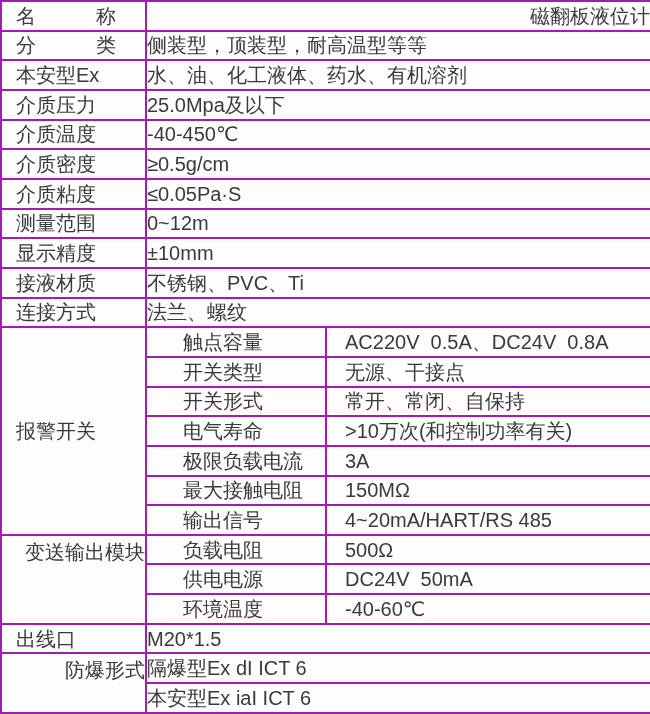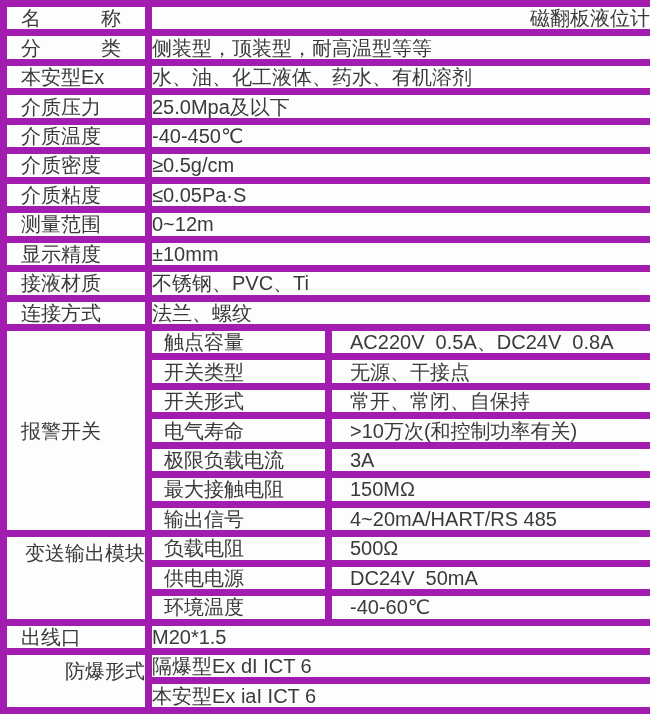--- a/index.html
+++ b/index.html
@@ -15,31 +15,31 @@
     border-collapse: collapse;
     background: #fdfdfd;
     border: 2px solid #5f5f5f;
     font-family: "Liberation Sans", "DejaVu Sans", sans-serif;
     font-size: 20px;
     color: #3a3a3a;
     font-weight: 400;
   }
   .spec-table tr { height: 29px; }
   .spec-table td {
-    border: 7px solid #a21caf;
+    border: 2px solid #a21caf;
     padding: 0;
     vertical-align: middle;
     overflow: hidden;
     white-space: pre;
     line-height: 1.1;
   }
   td.lbl    { padding-left: 14px; }
   td.val    { }
   td.center { text-align: right; padding-left: 0; }
-  td.sublbl { padding-left: 12px; }
+  td.sublbl { padding-left: 36px; }
   td.subval { padding-left: 18px; margin-left: 40px; }
   td.vtop   { vertical-align: top; padding-top: 5px; text-align: right; }
 </style>
 </head>
 <body>
 
 <table class="spec-table">
   <colgroup>
     <col style="width:145px">
     <col style="width:180px">

